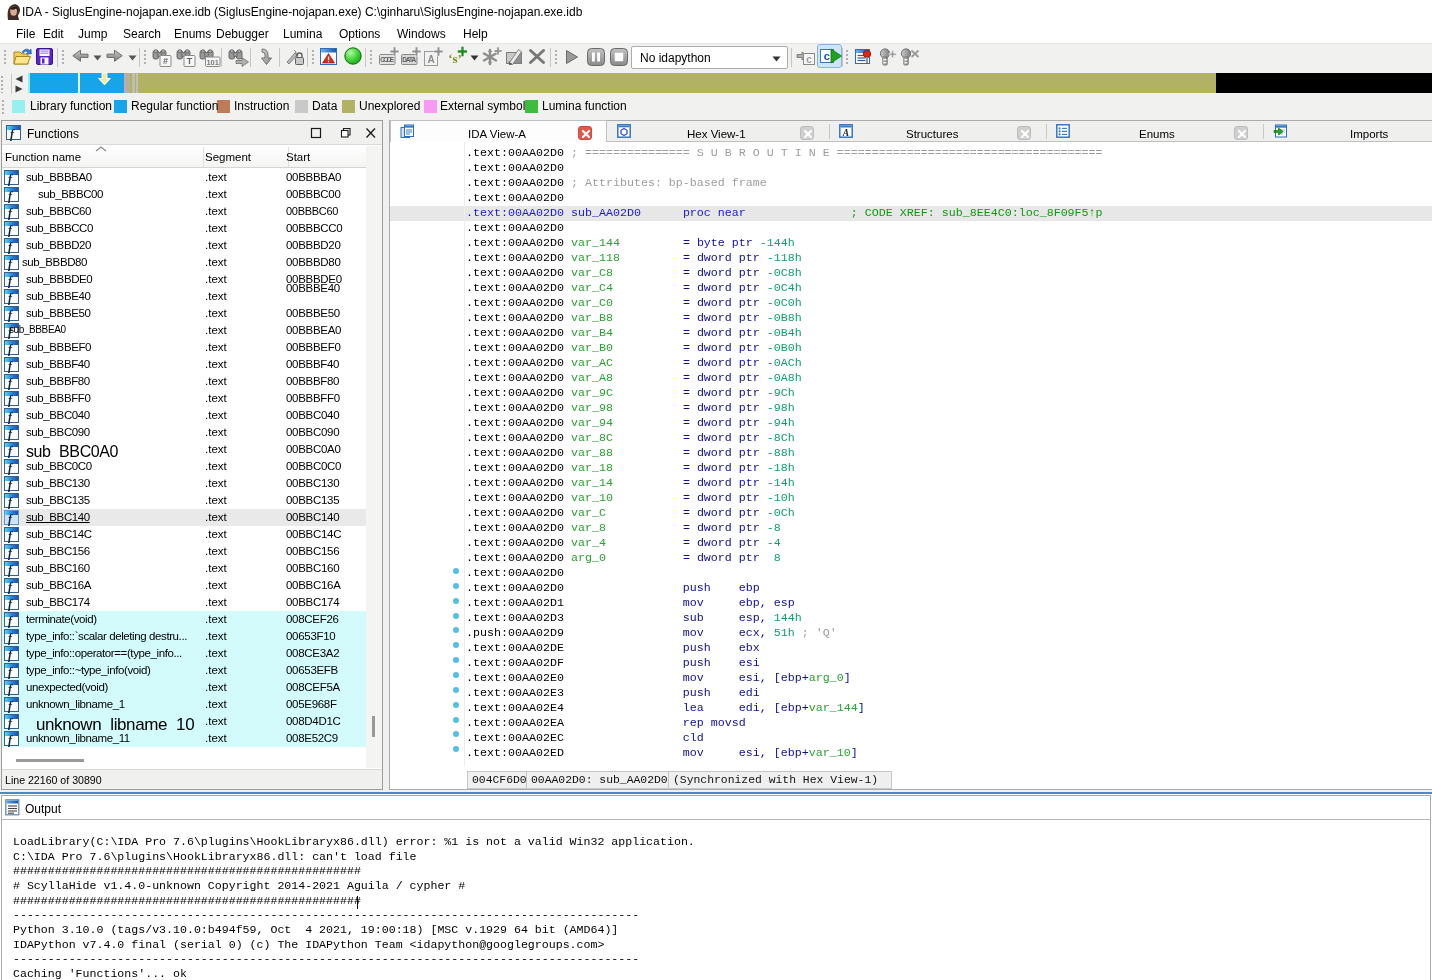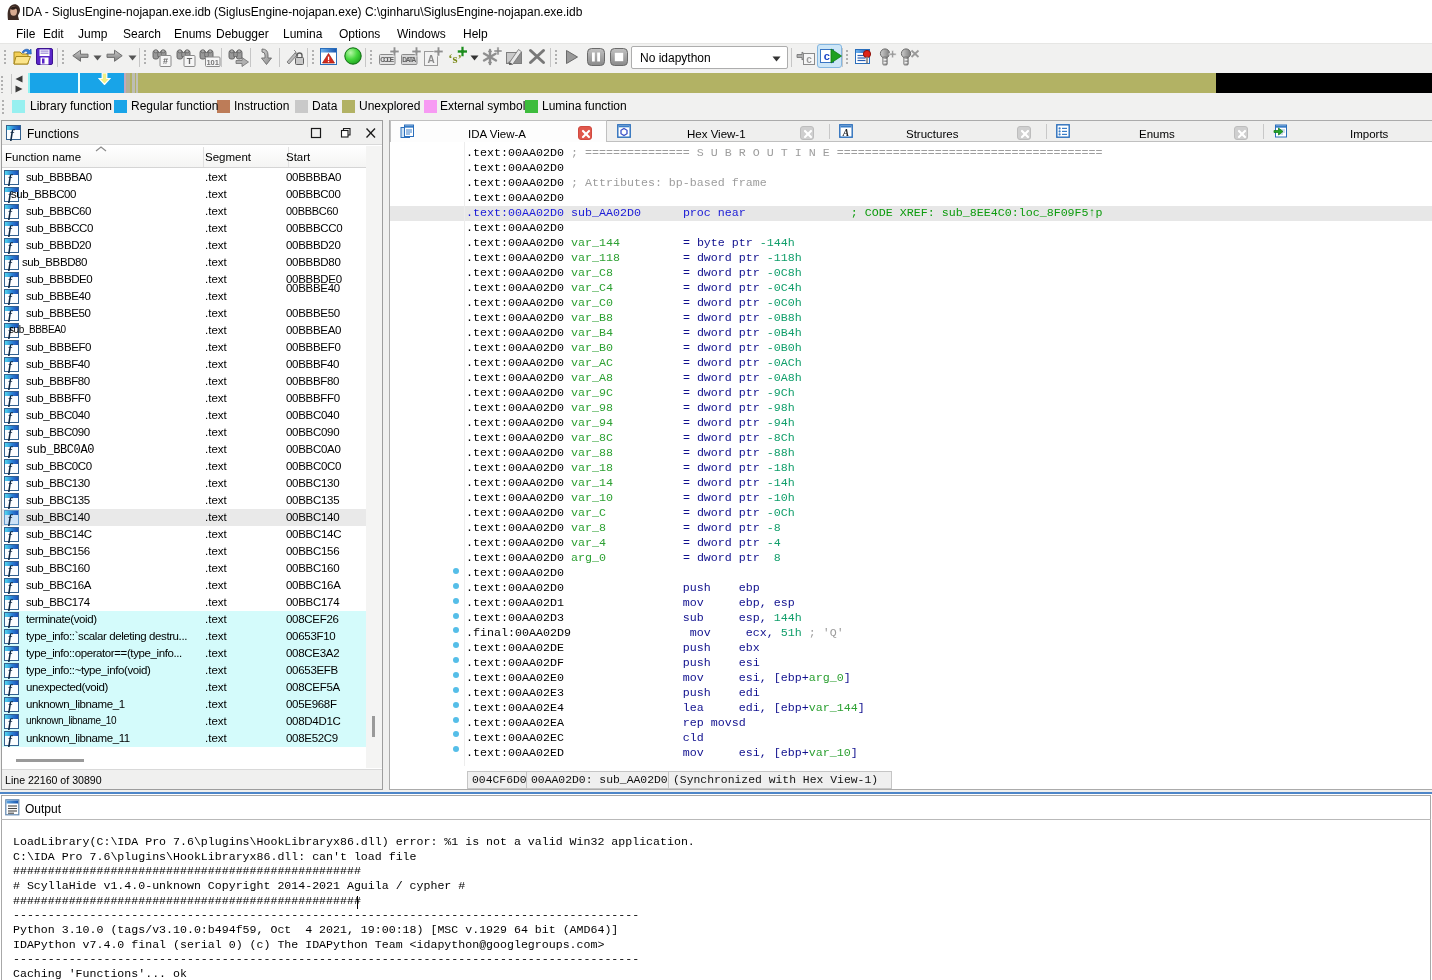--- a/index.html
+++ b/index.html
@@ -369,21 +369,21 @@
     <b>f</b>
   </div>
 <div class="a" style="left:26px;top:171px;width:177px;font-size:11.5px;letter-spacing:-0.4px;color:#000;white-space:nowrap;overflow:hidden;">sub_BBBBA0</div>
 <div class="a" style="left:205px;top:171px;font-size:11.5px;color:#000;">.text</div>
 <div class="a" style="left:286px;top:171px;font-size:11.5px;letter-spacing:-0.3px;color:#000;">00BBBBA0</div>
 <div class="a" style="left:2px;top:186px;width:364px;height:17px;background:#ffffff;"></div>
 <div class="fic" style="left:4px;top:187px;">
     <i></i>
     <b>f</b>
   </div>
-<div class="a" style="left:11px;top:188px;width:177px;font-size:11.5px;letter-spacing:-0.4px;color:#000;white-space:nowrap;overflow:hidden;">sub_BBBC00</div>
+<div class="a" style="left:38px;top:188px;width:177px;font-size:11.5px;letter-spacing:-0.4px;color:#000;white-space:nowrap;overflow:hidden;">sub_BBBC00</div>
 <div class="a" style="left:205px;top:188px;font-size:11.5px;color:#000;">.text</div>
 <div class="a" style="left:286px;top:188px;font-size:11.5px;letter-spacing:-0.3px;color:#000;">00BBBC00</div>
 <div class="a" style="left:2px;top:203px;width:364px;height:17px;background:#ffffff;"></div>
 <div class="fic" style="left:4px;top:204px;">
     <i></i>
     <b>f</b>
   </div>
 <div class="a" style="left:26px;top:205px;width:177px;font-size:11.5px;letter-spacing:-0.4px;color:#000;white-space:nowrap;overflow:hidden;">sub_BBBC60</div>
 <div class="a" style="left:205px;top:205px;font-size:11.5px;color:#000;">.text</div>
 <div class="a" style="left:286px;top:205px;font-size:11px;letter-spacing:-0.3px;color:#000;">00BBBC60</div>
@@ -489,21 +489,21 @@
     <b>f</b>
   </div>
 <div class="a" style="left:26px;top:426px;width:177px;font-size:11.5px;letter-spacing:-0.4px;color:#000;white-space:nowrap;overflow:hidden;">sub_BBC090</div>
 <div class="a" style="left:205px;top:426px;font-size:11.5px;color:#000;">.text</div>
 <div class="a" style="left:286px;top:426px;font-size:11.5px;letter-spacing:-0.3px;color:#000;">00BBC090</div>
 <div class="a" style="left:2px;top:441px;width:364px;height:17px;background:#ffffff;"></div>
 <div class="fic" style="left:4px;top:442px;">
     <i></i>
     <b>f</b>
   </div>
-<div class="a" style="left:26px;top:443px;width:177px;font-size:12px;letter-spacing:-0.4px;color:#000;white-space:nowrap;overflow:hidden;font-family:Liberation Mono, monospace;">sub_BBC0A0</div>
+<div class="a" style="left:26px;top:443px;width:177px;font-size:16px;letter-spacing:-0.4px;color:#000;white-space:nowrap;overflow:hidden;">sub_BBC0A0</div>
 <div class="a" style="left:205px;top:443px;font-size:11.5px;color:#000;">.text</div>
 <div class="a" style="left:286px;top:443px;font-size:11.5px;letter-spacing:-0.3px;color:#000;">00BBC0A0</div>
 <div class="a" style="left:2px;top:458px;width:364px;height:17px;background:#ffffff;"></div>
 <div class="fic" style="left:4px;top:459px;">
     <i></i>
     <b>f</b>
   </div>
 <div class="a" style="left:26px;top:460px;width:177px;font-size:11.5px;letter-spacing:-0.4px;color:#000;white-space:nowrap;overflow:hidden;">sub_BBC0C0</div>
 <div class="a" style="left:205px;top:460px;font-size:11.5px;color:#000;">.text</div>
 <div class="a" style="left:286px;top:460px;font-size:11.5px;letter-spacing:-0.3px;color:#000;">00BBC0C0</div>
@@ -521,21 +521,21 @@
     <b>f</b>
   </div>
 <div class="a" style="left:26px;top:494px;width:177px;font-size:11.5px;letter-spacing:-0.4px;color:#000;white-space:nowrap;overflow:hidden;">sub_BBC135</div>
 <div class="a" style="left:205px;top:494px;font-size:11.5px;color:#000;">.text</div>
 <div class="a" style="left:286px;top:494px;font-size:11.5px;letter-spacing:-0.3px;color:#000;">00BBC135</div>
 <div class="a" style="left:2px;top:509px;width:364px;height:17px;background:#e9e9e9;"></div>
 <div class="fic fsel" style="left:4px;top:510px;">
     <i></i>
     <b>f</b>
   </div>
-<div class="a" style="left:26px;top:511px;width:177px;font-size:11.5px;letter-spacing:-0.4px;color:#000;white-space:nowrap;overflow:hidden;">sub_BBC140</div>
+<div class="a" style="left:26px;top:511px;width:177px;font-size:11.5px;letter-spacing:-0.4px;color:#000;white-space:nowrap;overflow:hidden;text-decoration:underline;">sub_BBC140</div>
 <div class="a" style="left:205px;top:511px;font-size:11.5px;color:#000;">.text</div>
 <div class="a" style="left:286px;top:511px;font-size:11.5px;letter-spacing:-0.3px;color:#000;">00BBC140</div>
 <div class="a" style="left:2px;top:526px;width:364px;height:17px;background:#ffffff;"></div>
 <div class="fic" style="left:4px;top:527px;">
     <i></i>
     <b>f</b>
   </div>
 <div class="a" style="left:26px;top:528px;width:177px;font-size:11.5px;letter-spacing:-0.4px;color:#000;white-space:nowrap;overflow:hidden;">sub_BBC14C</div>
 <div class="a" style="left:205px;top:528px;font-size:11.5px;color:#000;">.text</div>
 <div class="a" style="left:286px;top:528px;font-size:11.5px;letter-spacing:-0.3px;color:#000;">00BBC14C</div>
@@ -617,21 +617,21 @@
     <b>f</b>
   </div>
 <div class="a" style="left:26px;top:698px;width:177px;font-size:11.5px;letter-spacing:-0.4px;color:#000;white-space:nowrap;overflow:hidden;">unknown_libname_1</div>
 <div class="a" style="left:205px;top:698px;font-size:11.5px;color:#000;">.text</div>
 <div class="a" style="left:286px;top:698px;font-size:11.5px;letter-spacing:-0.3px;color:#000;">005E968F</div>
 <div class="a" style="left:2px;top:713px;width:364px;height:17px;background:#d4fbfb;"></div>
 <div class="fic" style="left:4px;top:714px;">
     <i></i>
     <b>f</b>
   </div>
-<div class="a" style="left:26px;top:715px;width:177px;font-size:10px;letter-spacing:-0.4px;color:#000;white-space:nowrap;overflow:hidden;">unknown_libname_10</div>
+<div class="a" style="left:36px;top:715px;width:177px;font-size:17px;letter-spacing:-0.4px;color:#000;white-space:nowrap;overflow:hidden;">unknown_libname_10</div>
 <div class="a" style="left:205px;top:715px;font-size:11.5px;color:#000;">.text</div>
 <div class="a" style="left:286px;top:715px;font-size:11.5px;letter-spacing:-0.3px;color:#000;">008D4D1C</div>
 <div class="a" style="left:2px;top:730px;width:364px;height:17px;background:#d4fbfb;"></div>
 <div class="fic" style="left:4px;top:731px;">
     <i></i>
     <b>f</b>
   </div>
 <div class="a" style="left:26px;top:732px;width:177px;font-size:11.5px;letter-spacing:-0.4px;color:#000;white-space:nowrap;overflow:hidden;">unknown_libname_11</div>
 <div class="a" style="left:205px;top:732px;font-size:11.5px;color:#000;">.text</div>
 <div class="a" style="left:286px;top:732px;font-size:11.5px;letter-spacing:-0.3px;color:#000;">008E52C9</div>
@@ -768,21 +768,21 @@
 <span style="color:#000000">.text:00AA02D0 </span><span style="color:#2ca032">var_14</span>          <span style="color:#10108e">= </span><span style="color:#10108e">dword ptr</span> <span style="color:#109e6a">-14h</span>
 <span style="color:#000000">.text:00AA02D0 </span><span style="color:#2ca032">var_10</span>          <span style="color:#10108e">= </span><span style="color:#10108e">dword ptr</span> <span style="color:#109e6a">-10h</span>
 <span style="color:#000000">.text:00AA02D0 </span><span style="color:#2ca032">var_C</span>           <span style="color:#10108e">= </span><span style="color:#10108e">dword ptr</span> <span style="color:#109e6a">-0Ch</span>
 <span style="color:#000000">.text:00AA02D0 </span><span style="color:#2ca032">var_8</span>           <span style="color:#10108e">= </span><span style="color:#10108e">dword ptr</span> <span style="color:#109e6a">-8</span>
 <span style="color:#000000">.text:00AA02D0 </span><span style="color:#2ca032">var_4</span>           <span style="color:#10108e">= </span><span style="color:#10108e">dword ptr</span> <span style="color:#109e6a">-4</span>
 <span style="color:#000000">.text:00AA02D0 </span><span style="color:#2ca032">arg_0</span>           <span style="color:#10108e">= </span><span style="color:#10108e">dword ptr</span> <span style="color:#109e6a"> 8</span>
 <span style="color:#000000">.text:00AA02D0</span>
 <span style="color:#000000">.text:00AA02D0 </span>                <span style="color:#10108e">push</span>    <span style="color:#10108e">ebp</span>
 <span style="color:#000000">.text:00AA02D1 </span>                <span style="color:#10108e">mov</span>     <span style="color:#10108e">ebp, esp</span>
 <span style="color:#000000">.text:00AA02D3 </span>                <span style="color:#10108e">sub</span>     <span style="color:#10108e">esp, </span><span style="color:#109e6a">144h</span>
-<span style="color:#000000">.final:00AA02D9 </span>                <span style="color:#10108e">mov</span>     <span style="color:#10108e">ecx, </span><span style="color:#109e6a">51h</span><span style="color:#9d9d9d"> ; </span><span style="color:#9d9d9d">'Q'</span>
+<span style="color:#000000">.push:00AA02D9 </span>                <span style="color:#10108e">mov</span>     <span style="color:#10108e">ecx, </span><span style="color:#109e6a">51h</span><span style="color:#9d9d9d"> ; </span><span style="color:#9d9d9d">'Q'</span>
 <span style="color:#000000">.text:00AA02DE </span>                <span style="color:#10108e">push</span>    <span style="color:#10108e">ebx</span>
 <span style="color:#000000">.text:00AA02DF </span>                <span style="color:#10108e">push</span>    <span style="color:#10108e">esi</span>
 <span style="color:#000000">.text:00AA02E0 </span>                <span style="color:#10108e">mov</span>     <span style="color:#10108e">esi, [ebp+</span><span style="color:#2ca032">arg_0</span><span style="color:#10108e">]</span>
 <span style="color:#000000">.text:00AA02E3 </span>                <span style="color:#10108e">push</span>    <span style="color:#10108e">edi</span>
 <span style="color:#000000">.text:00AA02E4 </span>                <span style="color:#10108e">lea</span>     <span style="color:#10108e">edi, [ebp+</span><span style="color:#2ca032">var_144</span><span style="color:#10108e">]</span>
 <span style="color:#000000">.text:00AA02EA </span>                <span style="color:#10108e">rep movsd</span>
 <span style="color:#000000">.text:00AA02EC </span>                <span style="color:#10108e">cld</span>
 <span style="color:#000000">.text:00AA02ED </span>                <span style="color:#10108e">mov</span>     <span style="color:#10108e">esi, [ebp+</span><span style="color:#2ca032">var_10</span><span style="color:#10108e">]</span></pre>
 <div class="cell" style="left:467px;width:60px;">004CF6D0</div>
 <div class="cell" style="left:526px;width:143px;">00AA02D0: sub_AA02D0</div>

